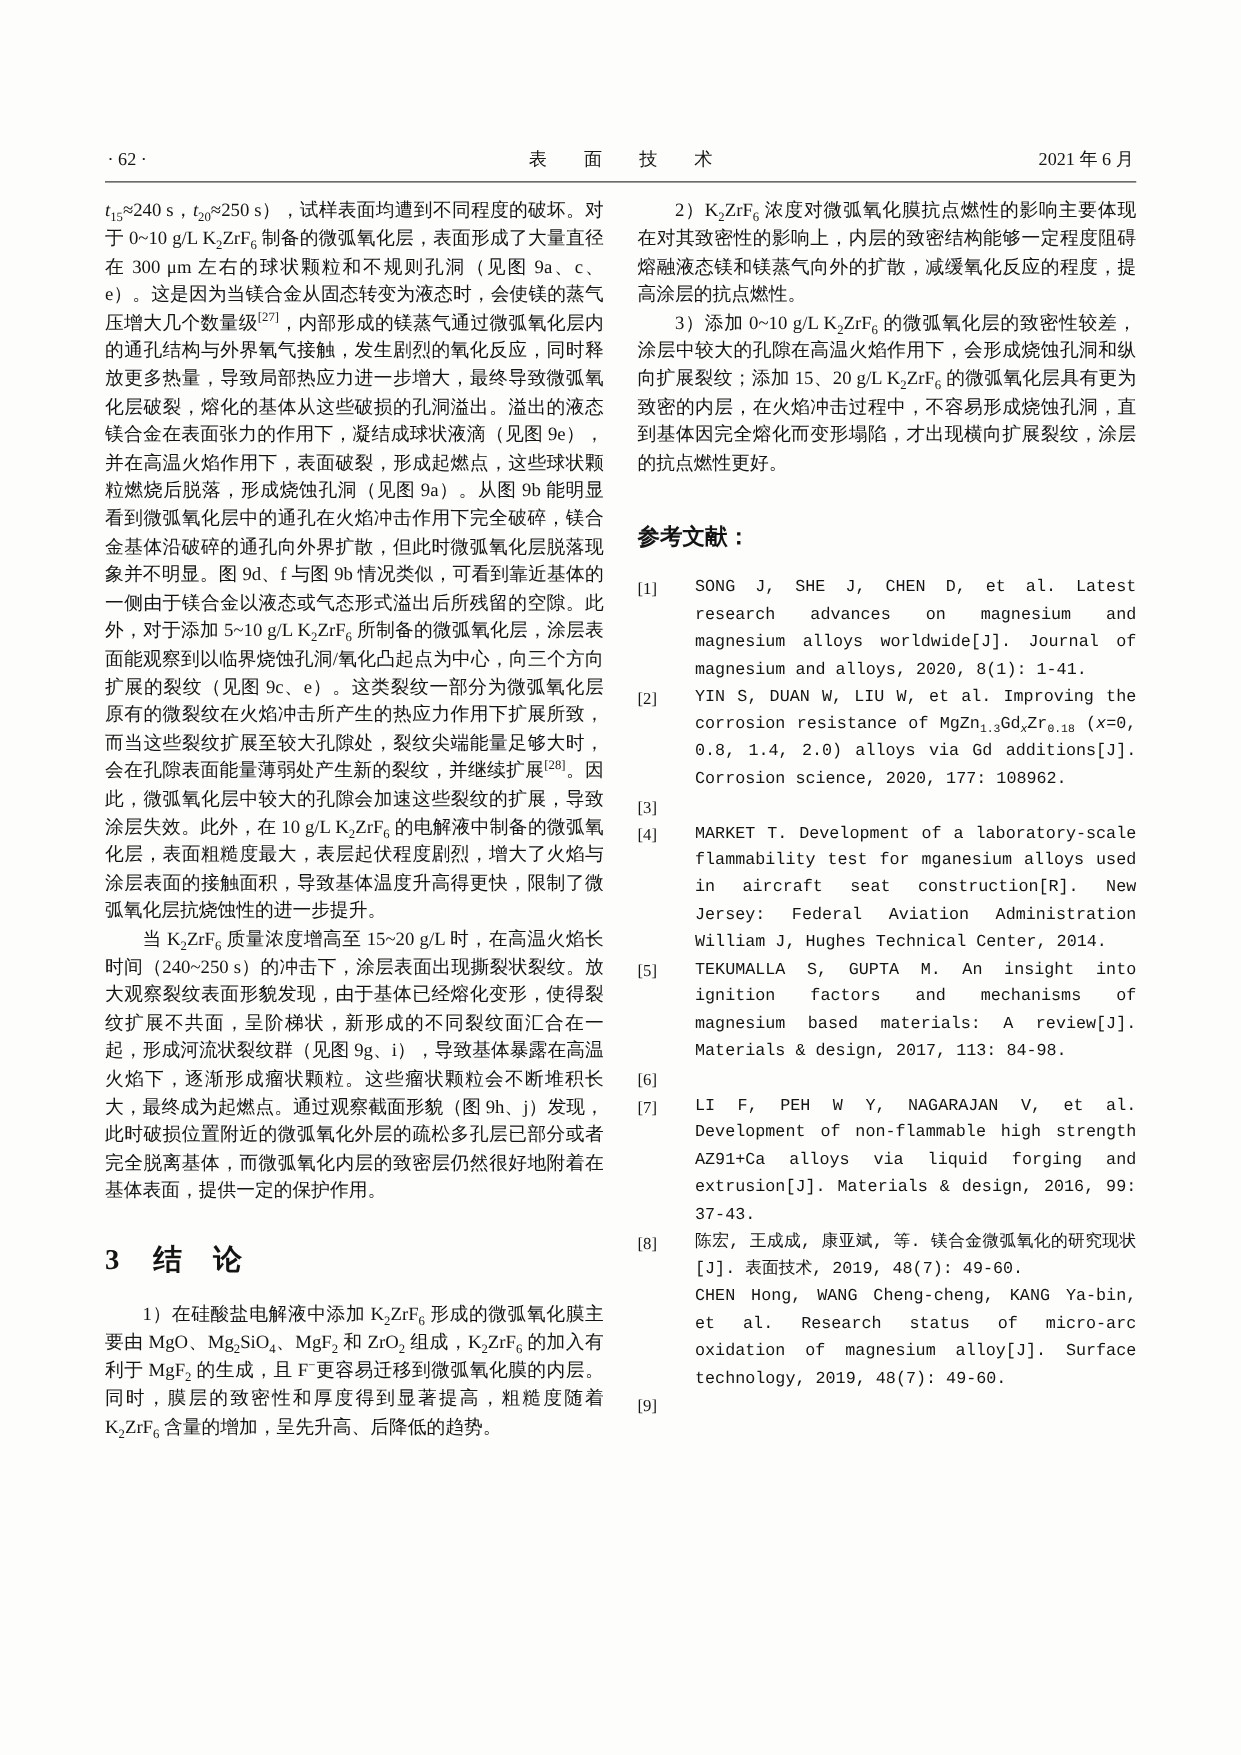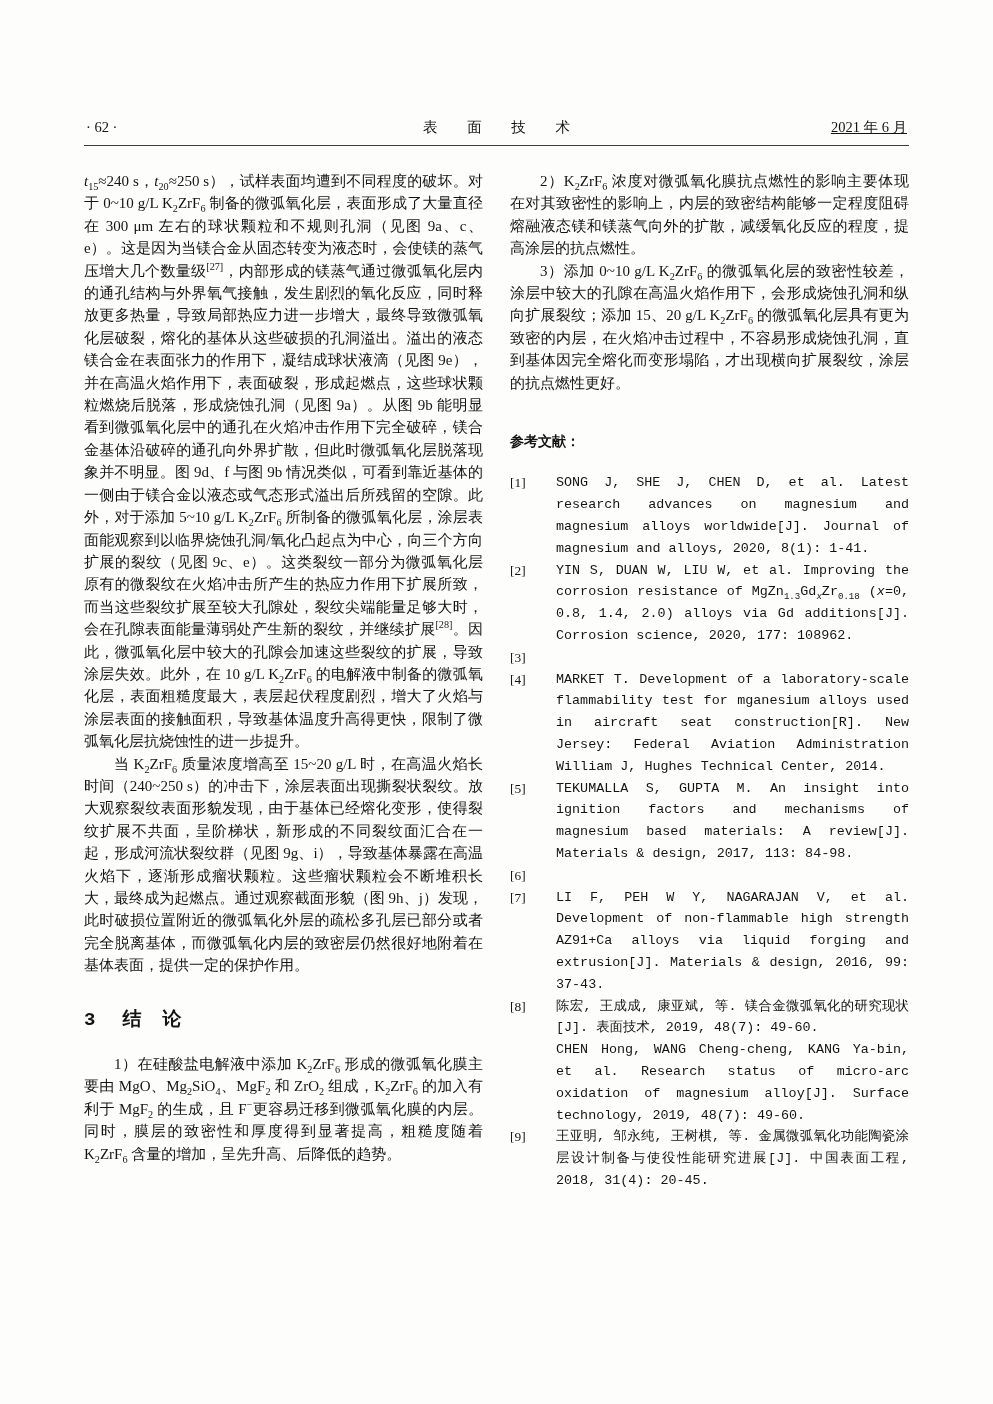--- a/index.html
+++ b/index.html
@@ -18,45 +18,45 @@
   .page-header {
     display: flex;
     align-items: baseline;
     justify-content: space-between;
     font-size: 14.5px;
     padding: 0 2px 8px 2px;
     gap: 11px;
   }
   .page-num { width: 120px; }
   .journal-title { flex: 1; text-align: center; letter-spacing: 13px; text-indent: 13px; margin-top: 28px; }
-  .issue-date { width: 120px; text-align: right; text-decoration: underline; }
+  .issue-date { width: 120px; text-align: right; }
   .header-rule { border: none; border-top: 1.5px solid #3c3c3c; margin: 0; }
 
-  .columns { display: flex; gap: 27px; margin-top: 24px; }
+  .columns { display: flex; gap: 27px; margin-top: 12px; }
   .column { flex: 1; min-width: 0; font-size: 15px; line-height: 22.4px; text-align: justify; }
 
   p.body-para { margin: 0; text-indent: 2em; }
   p.body-para.cont { text-indent: 0; }
 
   sub, sup { font-size: 68%; line-height: 0; }
   i { font-style: italic; }
 
   .section-heading {
-    font-family: Liberation Mono, monospace;
+    font-family: Liberation Serif, serif;
     font-weight: bold;
-    font-size: 19px;
+    font-size: 23px;
     margin: 32px 0 22px 0;
     letter-spacing: 1px;
   }
   .section-heading .sec-num { margin-right: 26px; }
 
   .refs-heading {
     font-family: "Liberation Sans", "DejaVu Sans", sans-serif;
     font-weight: bold;
-    font-size: 14px;
+    font-size: 18px;
     margin: 36px 0 20px 0;
   }
 
   .ref-list { margin-top: 2px; }
   .ref-item { display: flex; font-size: 13.4px; line-height: 21.8px; }
   .ref-num { flex: none; width: 46px; }
   .ref-text { flex: 1; min-width: 0; text-align: justify; font-family: Liberation Mono, monospace; }
   .ref-part { display: block; }
 </style>
 </head>
@@ -130,21 +130,20 @@
             <span class="ref-num">[8]</span>
             <span class="ref-text">
               <span class="ref-part">陈宏, 王成成, 康亚斌, 等. 镁合金微弧氧化的研究现状[J]. 表面技术, 2019, 48(7): 49-60.</span>
               <span class="ref-part">CHEN Hong, WANG Cheng-cheng, KANG Ya-bin, et al. Research status of micro-arc oxidation of magnesium alloy[J]. Surface technology, 2019, 48(7): 49-60.</span>
             </span>
           </div>
 
           <div class="ref-item">
             <span class="ref-num">[9]</span>
             <span class="ref-text">
-              <span class="ref-part">王亚明, 邹永纯, 王树棋, 等. 金属微弧氧化功能陶瓷涂层设计制备与使役性能研究进展[J]. 中国表面工程, 2018, 31(4): 20-45.</span>
             </span>
           </div>
 
         </div>
       </div>
 
     </div>
   </div>
 </div>
 

